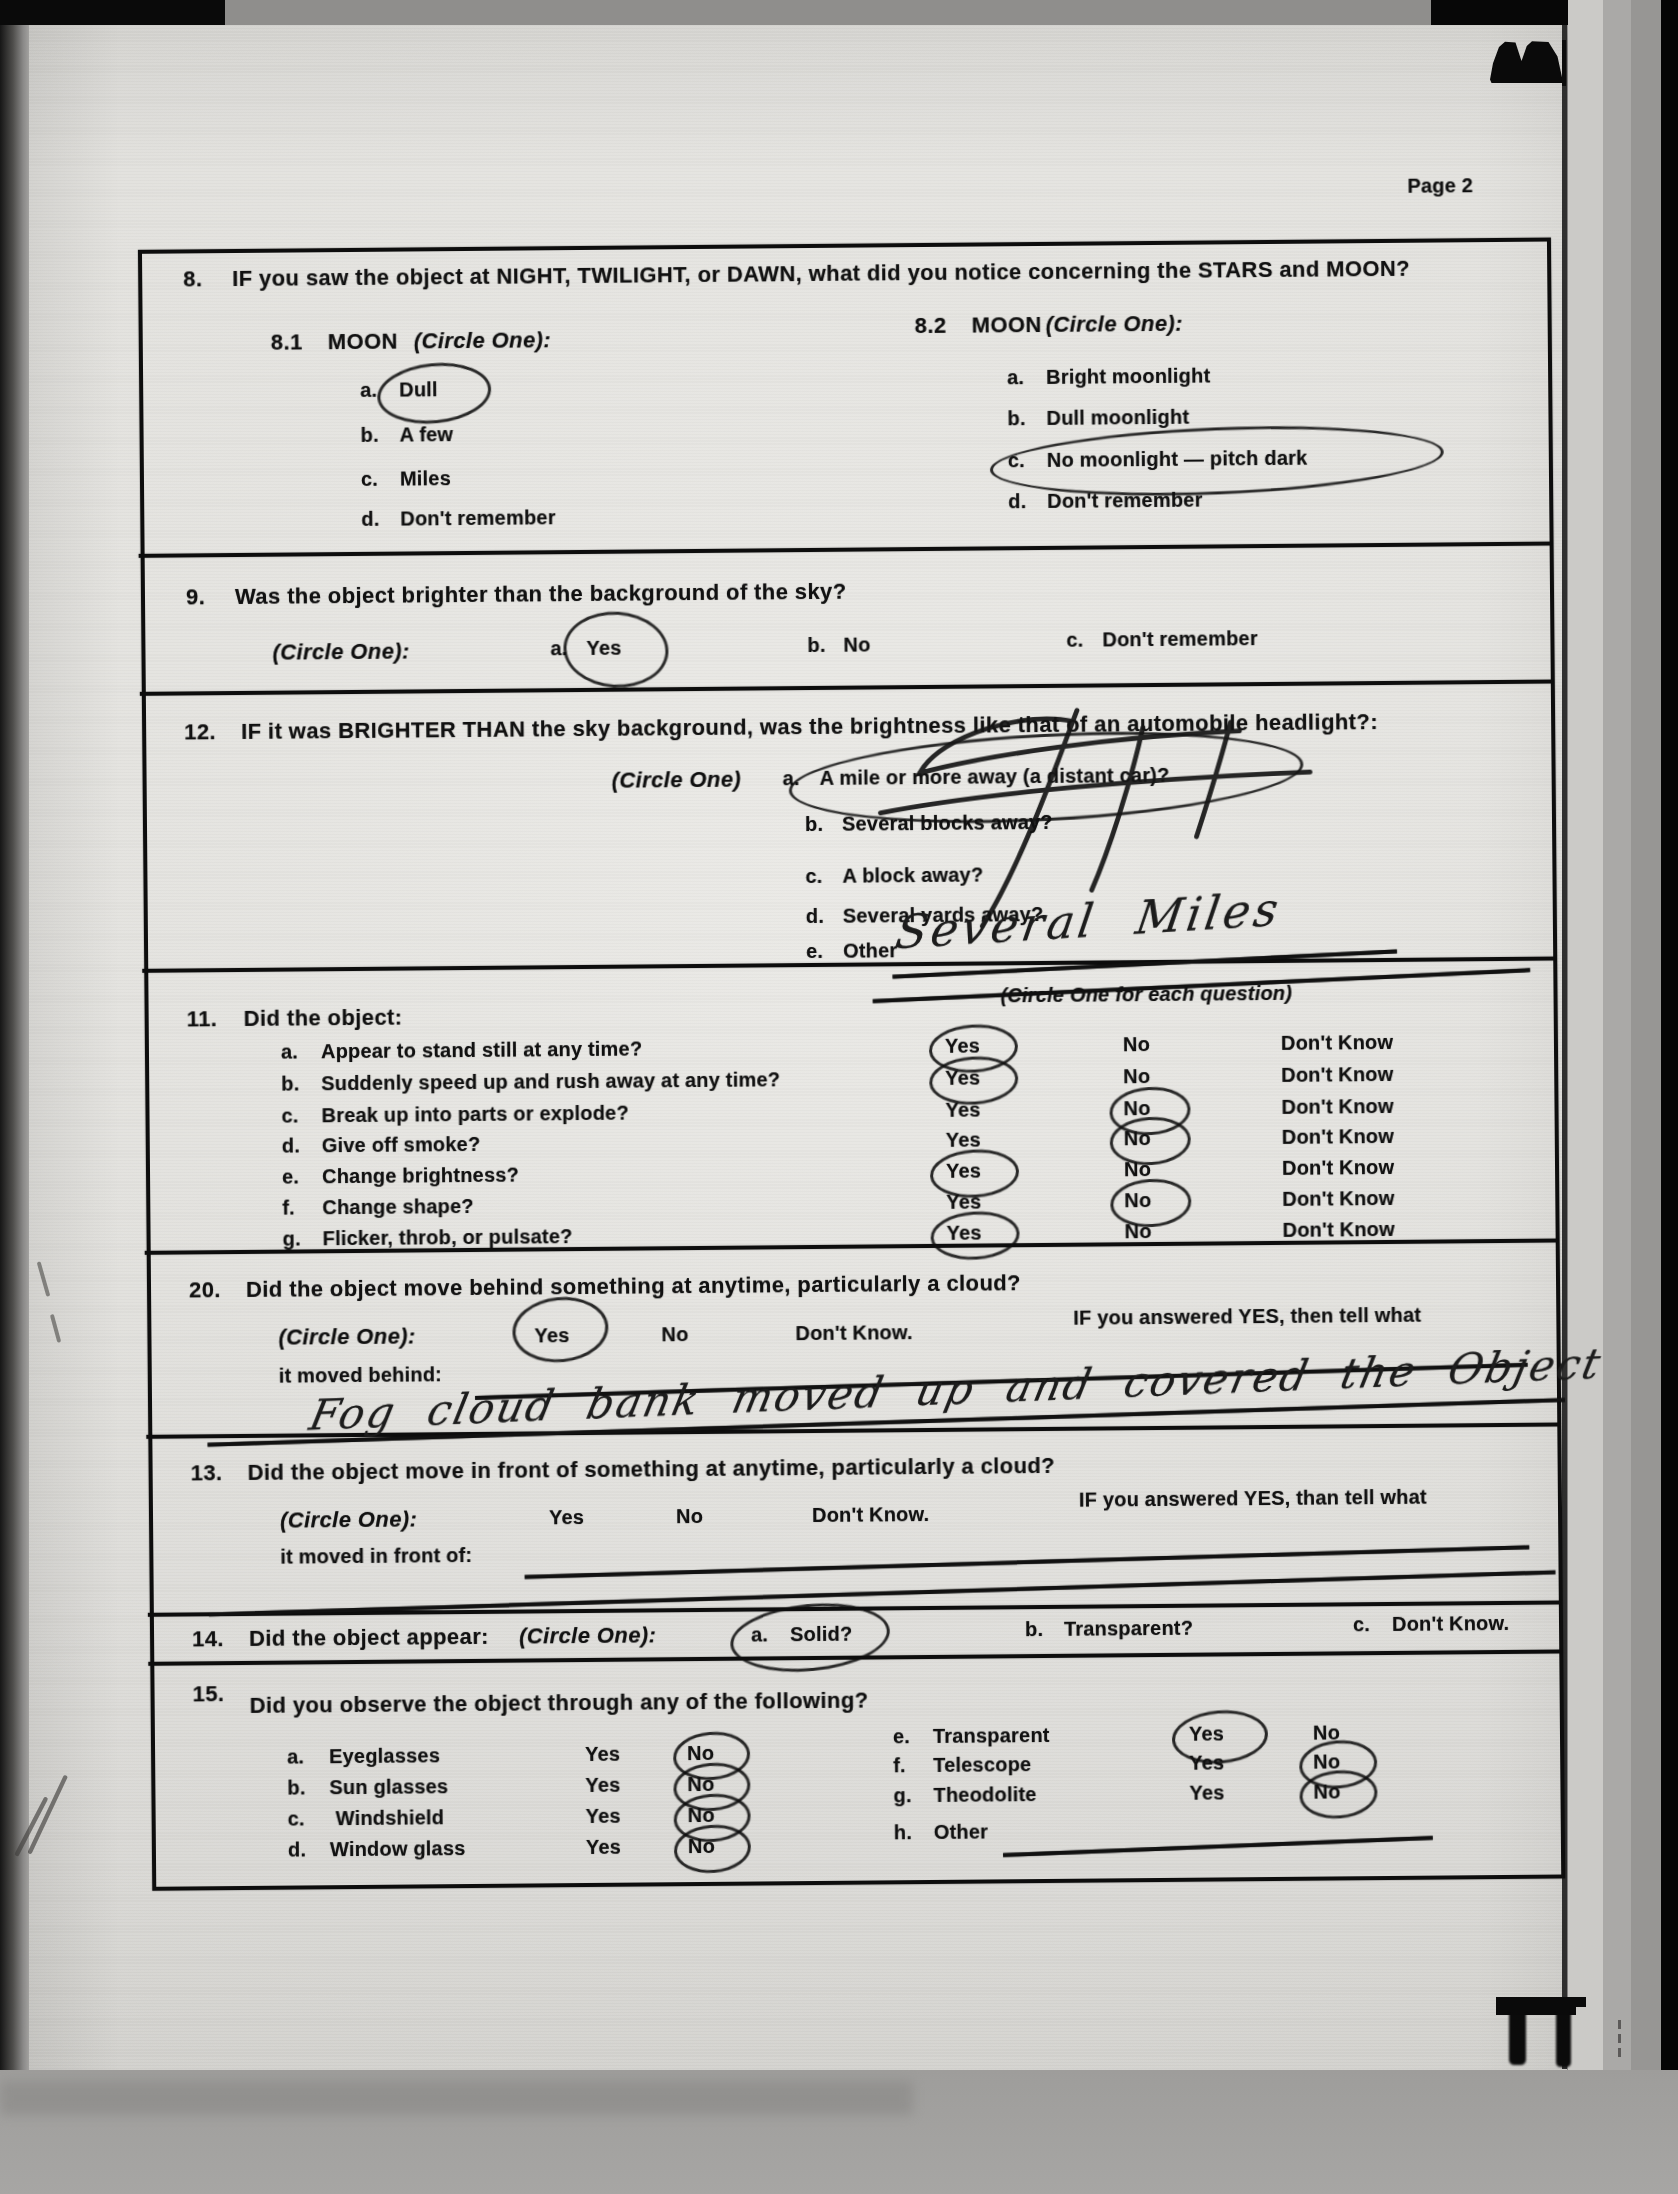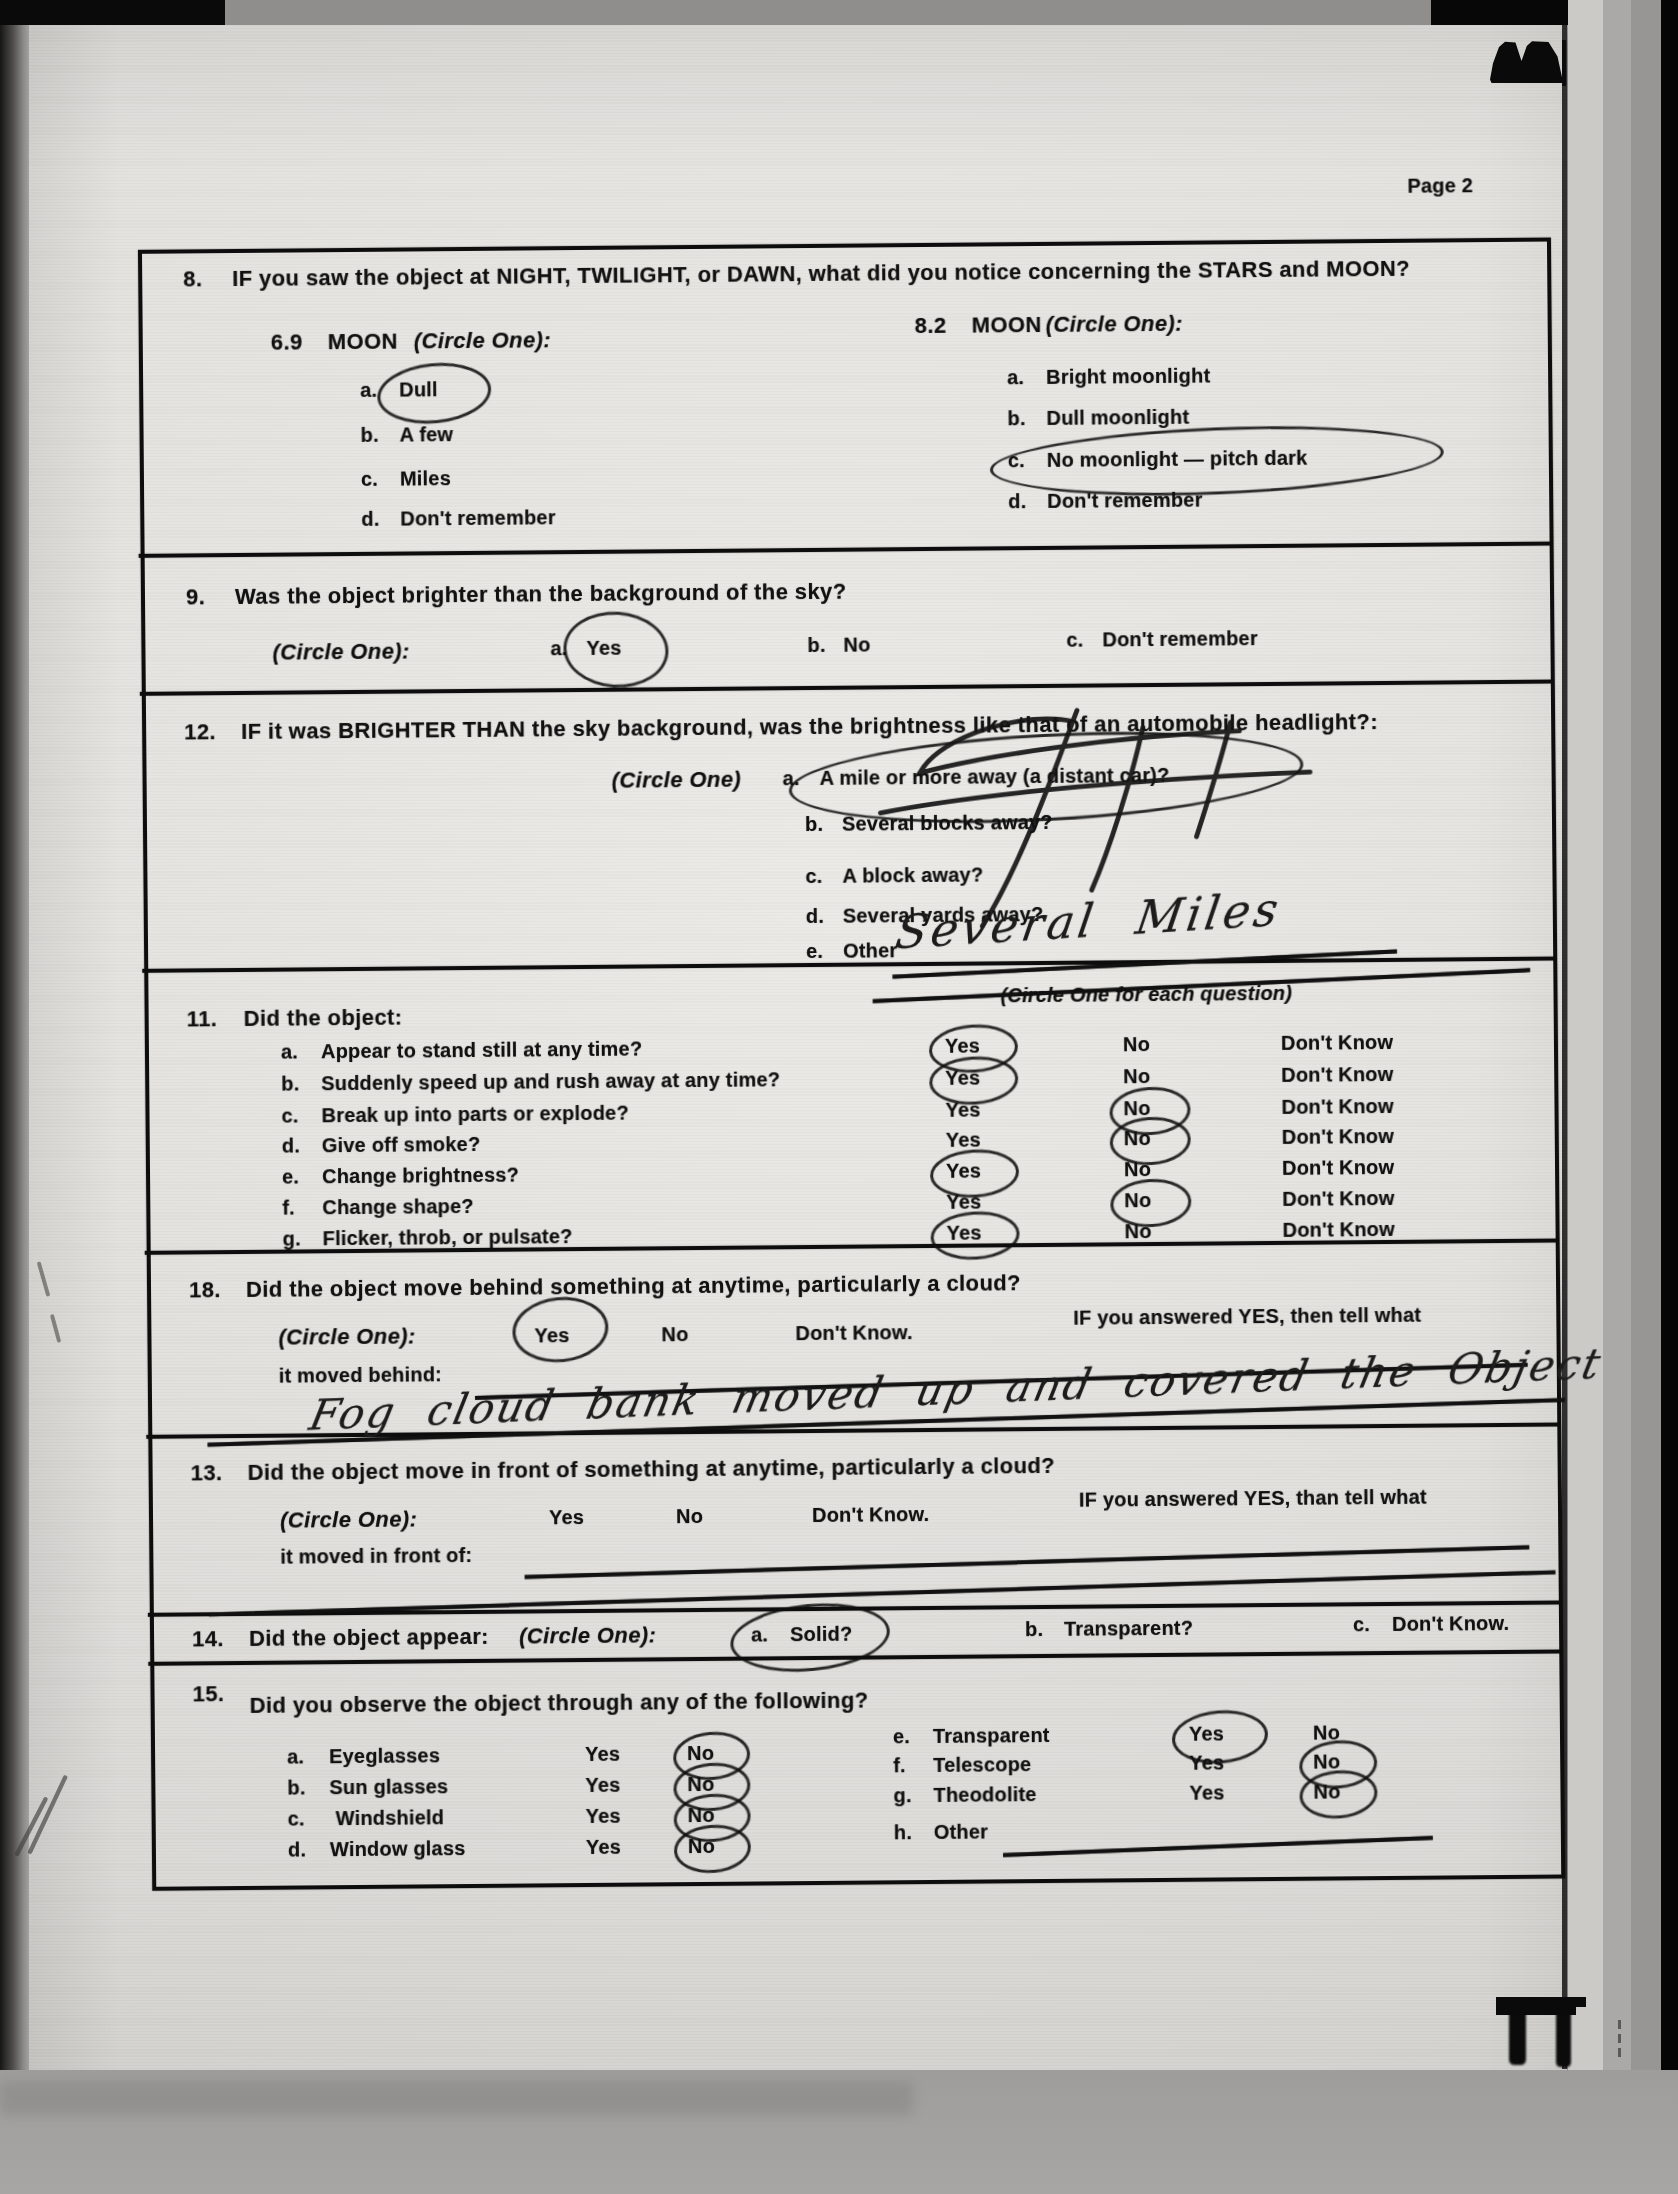--- a/index.html
+++ b/index.html
@@ -114,21 +114,21 @@
     <div class="abs divider" style="top:686px"></div>
     <div class="abs divider" style="top:963px"></div>
     <div class="abs divider" style="top:1245px"></div>
     <div class="abs divider" style="top:1429px"></div>
     <div class="abs divider" style="top:1607px"></div>
     <div class="abs divider" style="top:1656px"></div>
 
     <div class="abs ink b f50" style="left:190px;top:261px">8.</div>
     <div class="abs ink b f50" style="left:239px;top:261px">IF you saw the object at NIGHT, TWILIGHT, or DAWN, what did you notice concerning the STARS and MOON?</div>
 
-    <div class="abs ink b f50" style="left:277px;top:325px">6.9</div>
+    <div class="abs ink b f50" style="left:277px;top:325px">8.1</div>
     <div class="abs ink b f50" style="left:334px;top:325px">MOON</div>
     <div class="abs ink b it f50" style="left:420px;top:325px">(Circle One):</div>
 
     <div class="row ink b f46" style="left:366px;top:375px">
       <span style="left:0">a.</span>
       <span style="left:39px">Dull</span>
       <div class="abs circle on" style="left:16.7px;top:-15px;width:108px;height:54px;transform:rotate(-5deg)"></div>
     </div>
     <div class="row ink b f46" style="left:366px;top:420px">
       <span style="left:0">b.</span>
@@ -282,21 +282,21 @@
     <div class="row ink b f46" style="left:281px;top:1223px">
       <span style="left:0">g.</span>
       <span style="left:40px">Flicker, throb, or pulsate?</span>
       <span style="left:664px">Yes</span>
       <span style="left:842px">No</span>
       <span style="left:1000px">Don't Know</span>
       <div class="abs circle on" style="left:648px;top:-10.5px;width:83px;height:42px;transform:rotate(-3deg)"></div>
       <div class="abs circle" style="left:828px;top:-10.5px;width:75px;height:42px;transform:rotate(-3deg)"></div>
     </div>
 
-    <div class="abs ink b f50" style="left:187px;top:1272px">18.</div>
+    <div class="abs ink b f50" style="left:187px;top:1272px">20.</div>
     <div class="abs ink b f50" style="left:244px;top:1272px">Did the object move behind something at anytime, particularly a cloud?</div>
     <div class="abs ink b it f50" style="left:276px;top:1320px">(Circle One):</div>
     <div class="abs ink b f46" style="left:532px;top:1322px">Yes</div>
     <div class="abs circle on" style="left:510px;top:1295px;width:90px;height:59px;transform:rotate(-5deg)"></div>
     <div class="abs ink b f46" style="left:659px;top:1322px">No</div>
     <div class="abs ink b f46" style="left:793px;top:1322px">Don't Know.</div>
     <div class="abs ink b f46" style="left:1071px;top:1309px">IF you answered YES, then tell what</div>
     <div class="abs ink b f46" style="left:276px;top:1360px">it moved behind:</div>
     <div class="abs rule" style="left:472px;top:1381px;width:1053px;height:3.5px;transform:rotate(-1.3deg)"></div>
     <div class="abs hand" style="left:307px;top:1366px;font-size:42px;letter-spacing:2.2px;word-spacing:16.7px;

